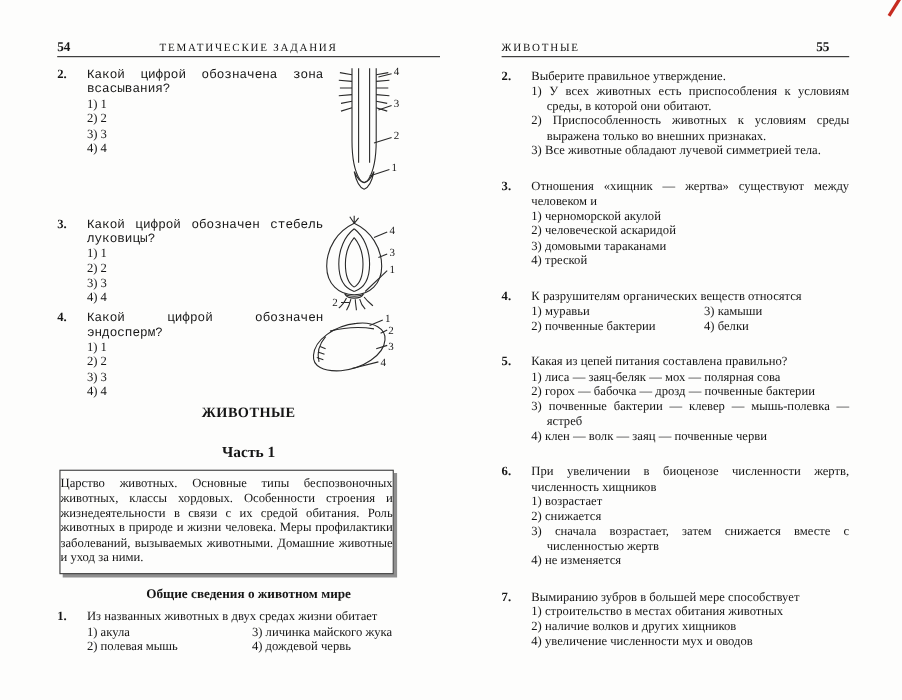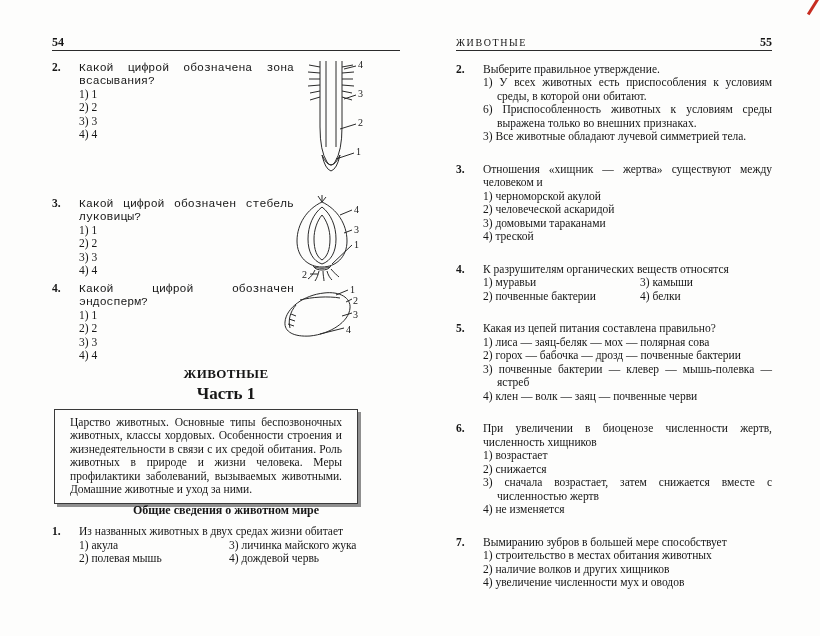--- a/index.html
+++ b/index.html
@@ -13,50 +13,50 @@
   }
   .page { position:absolute; top:36px; }
   .page-left  { left:52px;  width:348px; }
   .page-right { left:456px; width:316px; }
 
   .pageheader { display:flex; align-items:baseline; border-bottom:1px solid #2b2b2b; padding-bottom:0; }
   .pagenum { font-weight:bold; font-size:12px; min-width:30px; }
   .runhead { flex:1; font-size:10px; letter-spacing:1.6px; }
   .page-left .runhead { text-align:center; }
   .page-right .runhead { text-align:left; }
-  .page-right .pagenum { text-align:right; }
+  .page-right .pagenum { text-align:left; }
 
   .q { position:relative; padding-left:27px; }
   .qnum { position:absolute; left:0; top:0; font-weight:bold; }
   .qtext { text-align:justify; }
   .narrow { width:215px;font-family:Liberation Mono, monospace; }
   .opt { padding-left:14px; text-indent:-14px; text-align:justify; }
   .optrow { display:flex; }
   .page-left  .optrow .o1 { width:150px;font-family:Liberation Serif, serif; }
   .page-right .optrow .o1 { width:157px; }
   .optrow .o2 { flex:1; }
 
   .page-left  .q#lq2 { margin-top:10px; min-height:136px; }
   .page-left  .q#lq3 { min-height:85px; }
   .page-left  .q#lq4 { min-height:78px; }
   .page-left  .q#lq1 { margin-top:8px; }
   .page-right .q#rq2 { margin-top:12px; }
   .page-right .q.rqn { margin-top:19px; }
 
   .center-bold { text-align:center; font-weight:bold; }
   #section-title { margin-top:4px; font-size:13px; letter-spacing:0.4px; }
-  #part-title { margin-top:7px; font-size:17px; }
+  #part-title { margin-top:24px; font-size:14px; }
   .introbox {
     margin-top:8px; margin-left:2px; width:304px;
     border:1px solid #3a3a3a;
     box-shadow:3px 3px 0 #8f8f8f;
-    padding:6px 15px;
+    padding:6px 0;
     text-align:justify;
   }
-  #subsection-title { font-size:12px; }
+  #subsection-title { margin-top:12px; font-size:12px; }
 
   .fig { position:absolute; }
   .fig svg { display:block; }
   .fig-root  { right:30px; top:-2px; width:70px; height:118px; }
   .fig-onion { right:32px; top:-2px; width:86px; height:88px; }
   .fig-seed  { right:36px; top:4px;  width:84px; height:55px; }
   .figlabel { position:absolute; font-size:10px; line-height:10px; }
 
   .corner-mark {
     position:absolute; right:5px; top:-4px;
@@ -66,20 +66,21 @@
 </style>
 </head>
 <body>
 
 <div class="corner-mark"></div>
 
 <div class="page page-left">
 
   <div class="pageheader">
     <span class="pagenum">54</span>
+    <span class="runhead">ТЕМАТИЧЕСКИЕ ЗАДАНИЯ</span>
     <span class="pagenum"></span>
   </div>
 
   <div class="q" id="lq2">
     <span class="qnum">2.</span>
     <div class="qtext narrow">Какой цифрой обозначена зона всасывания?</div>
     <div class="opts">
       <div class="opt">1) 1</div>
       <div class="opt">2) 2</div>
       <div class="opt">3) 3</div>
@@ -210,21 +211,21 @@
 
   <div class="pageheader">
     <span class="runhead">ЖИВОТНЫЕ</span>
     <span class="pagenum">55</span>
   </div>
 
   <div class="q" id="rq2">
     <span class="qnum">2.</span>
     <div class="qtext">Выберите правильное утверждение.</div>
     <div class="opt">1) У всех животных есть приспособления к условиям среды, в которой они обитают.</div>
-    <div class="opt">6) Приспособленность животных к условиям среды выражена только во внешних признаках.</div>
+    <div class="opt">2) Приспособленность животных к условиям среды выражена только во внешних признаках.</div>
     <div class="opt">3) Все животные обладают лучевой симметрией тела.</div>
   </div>
 
   <div class="q rqn">
     <span class="qnum">3.</span>
     <div class="qtext">Отношения «хищник — жертва» существуют между человеком и</div>
     <div class="opt">1) черноморской акулой</div>
     <div class="opt">2) человеческой аскаридой</div>
     <div class="opt">3) домовыми тараканами</div>
     <div class="opt">4) треской</div>

